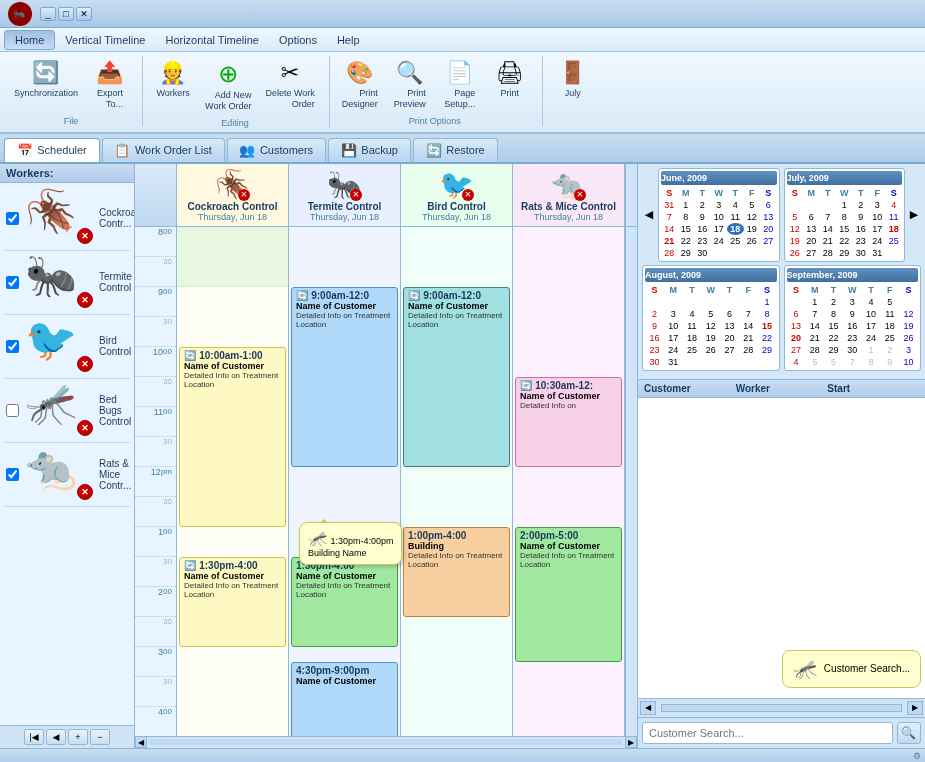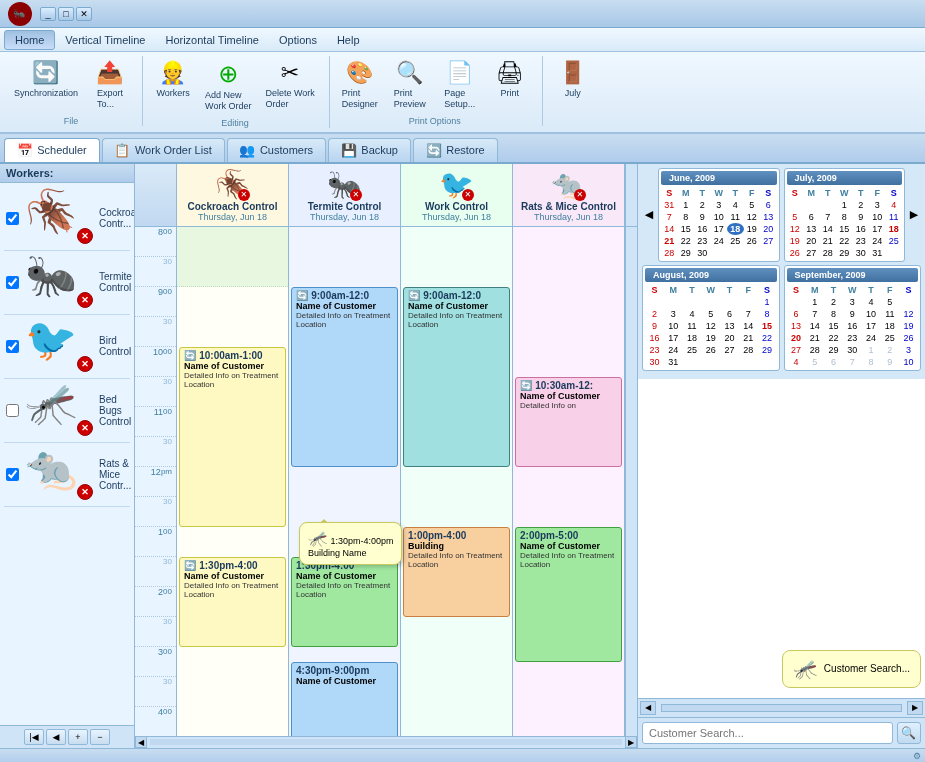--- a/index.html
+++ b/index.html
@@ -66,21 +66,21 @@
       flex-direction: column;
       align-items: center;
       padding: 3px 5px;
       cursor: pointer;
       border: 1px solid transparent;
       border-radius: 3px;
       min-width: 48px;
       background: transparent;
     }
     .toolbar-btn-icon { font-size: 22px; margin-bottom: 2px; }
-    .toolbar-btn-label { font-size: 9px; color: #1a3a5c; text-align: left; line-height: 1.2; }
+    .toolbar-btn-label { font-size: 9px; color: #1a3a5c; text-align: right; line-height: 1.2; }
 
     
     .tab-bar {
       background: linear-gradient(to bottom, #c8ddf0, #b0ccec);
       padding: 4px 4px 0;
       display: flex;
       align-items: flex-end;
       border-bottom: 2px solid #7aabcf;
     }
     .tab {
@@ -240,21 +240,21 @@
       border-radius: 3px;
       padding: 2px;
       font-size: 9px;
     }
     .cal-header {
       display: flex;
       align-items: center;
       justify-content: space-between;
       background: linear-gradient(to bottom, #6090c0, #4070a0);
       color: white;
-      padding: 2px 8px;
+      padding: 2px 0;
       border-radius: 2px;
       margin-bottom: 2px;
     }
     .cal-title { font-size: 9px; font-weight: bold; }
     .cal-grid { display: grid; grid-template-columns: repeat(7, 1fr); gap: 0; }
     .cal-cell { text-align: center; padding: 1px; font-size: 9px; cursor: pointer; border-radius: 2px; }
     .cal-cell.dow { color: #4080a0; font-weight: bold; }
     .cal-cell.other-month { color: #b0c0d0; }
     .cal-cell.today { background: #3070c0; color: white; border-radius: 50%; font-weight: bold; }
     .cal-cell.sunday { color: #cc0000; }
@@ -551,21 +551,21 @@
           <div class="bug-header-x">✕</div>
         </div>
         <div class="worker-col-name">Termite Control</div>
         <div class="worker-col-date">Thursday, Jun 18</div>
       </div>
       <div class="worker-col-header" style="background:#e8fff0;">
         <div class="bug-header-container">
           <div class="worker-col-bug">🐦</div>
           <div class="bug-header-x">✕</div>
         </div>
-        <div class="worker-col-name">Work Control</div>
+        <div class="worker-col-name">Bird Control</div>
         <div class="worker-col-date">Thursday, Jun 18</div>
       </div>
       <div class="worker-col-header" style="background:#f8e8f8;">
         <div class="bug-header-container">
           <div class="worker-col-bug">🐀</div>
           <div class="bug-header-x">✕</div>
         </div>
         <div class="worker-col-name">Rats &amp; Mice Control</div>
         <div class="worker-col-date">Thursday, Jun 18</div>
       </div>
@@ -908,20 +908,25 @@
             <div class="cal-cell other-month">6</div>
             <div class="cal-cell other-month">7</div>
             <div class="cal-cell other-month">8</div>
             <div class="cal-cell other-month">9</div>
             <div class="cal-cell other-month saturday">10</div>
           </div>
         </div>
       </div>
     </div>
 
+    <div class="customer-list-header">
+      <div class="cust-col">Customer</div>
+      <div class="cust-col">Worker</div>
+      <div class="cust-col">Start</div>
+    </div>
 
     <div class="customer-table" style="position:relative; min-height:80px;">
 
       <div class="cust-search-tooltip" style="bottom:10px; right:4px;">
         <span style="font-size:20px;">🦟</span>
         <span>Customer Search...</span>
       </div>
     </div>
 
     <div style="display:flex; padding:2px; background:#d0e4f8; border-top:1px solid #90b8d8; gap:2px;">

